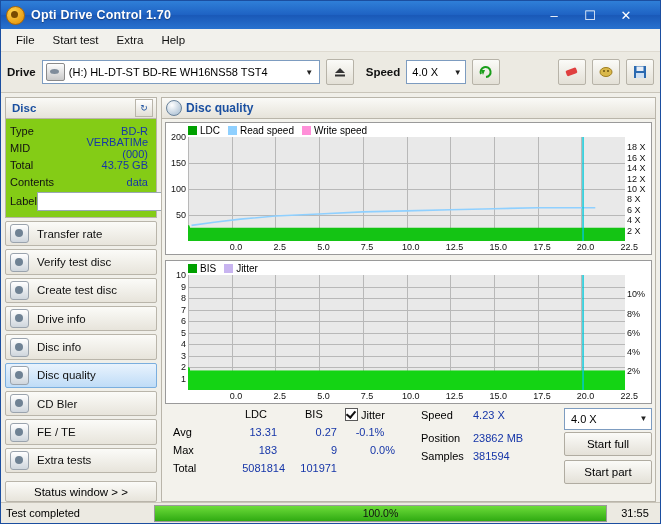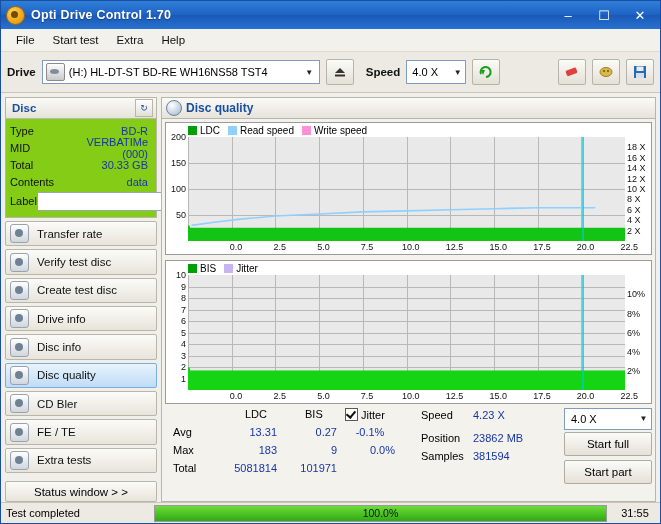--- a/index.html
+++ b/index.html
@@ -1,19 +1,19 @@
 <!DOCTYPE html>
 <html><head>
 <meta charset="utf-8">
 <style>
   html,body{margin:0;padding:0;}
   body{width:661px;height:524px;font-family:"Liberation Sans",sans-serif;font-size:11px;background:#d6d2c8;overflow:hidden;}
   .window{width:661px;height:524px;box-sizing:border-box;border:1px solid #1b4ea0;background:#f0efe9;display:flex;flex-direction:column;}
   
-  .titlebar{height:28px;background:linear-gradient(to bottom,#2f7fd8 0%,#1f63c4 48%,#1a59b8 52%,#2872cf 100%);display:flex;align-items:center;padding:0 2px 0 5px;color:#fff;}
+  .titlebar{height:28px;background:linear-gradient(to bottom,#2f7fd8 0%,#1f63c4 48%,#1a59b8 52%,#2872cf 100%);display:flex;align-items:center;padding:0 16px 0 5px;color:#fff;}
   .titlebar .appicon{width:17px;height:17px;border-radius:50%;background:radial-gradient(circle at 35% 30%,#ffd34d,#e08a00);border:1px solid #b06800;margin-right:6px;position:relative;}
   .titlebar .appicon:after{content:"";position:absolute;left:4px;top:4px;width:7px;height:7px;border-radius:50%;background:#7a4a00;}
   .titlebar .title{font-size:12.5px;font-weight:bold;flex:1;letter-spacing:0.2px;text-shadow:0 1px 1px rgba(0,0,0,.35);}
   .wbtn{width:36px;height:22px;display:flex;align-items:center;justify-content:center;color:#fff;font-size:13px;}
   
   .menubar{height:22px;background:#f2f1ec;display:flex;align-items:center;padding-left:6px;border-bottom:1px solid #dedad0;}
   .menubar div{padding:2px 9px;font-size:11.5px;color:#111;}
   
   .drivebar{height:40px;background:#eceae2;border-bottom:1px solid #c9c5ba;display:flex;align-items:center;padding:0 6px;gap:6px;}
   .lbl{font-size:11.5px;font-weight:bold;color:#111;}
@@ -155,21 +155,21 @@
           <div class="drow">
             <div class="k">Type</div>
             <div class="v">BD-R</div>
           </div>
           <div class="drow">
             <div class="k">MID</div>
             <div class="v">VERBATIMe (000)</div>
           </div>
           <div class="drow">
             <div class="k">Total</div>
-            <div class="v">30.33 GB</div>
+            <div class="v">43.75 GB</div>
           </div>
           <div class="drow">
             <div class="k">Contents</div>
             <div class="v">data</div>
           </div>
           <div class="drow" style="height:22px">
             <div class="k">Label</div>
             <input class="labelinput" value="" style="">
             <div class="globe"></div>
           </div>
@@ -891,21 +891,21 @@
 
             <div class="st" style="left:8px;top:18px;">Avg</div>
             <div class="st blue" style="left:72px;top:18px;width:40px;text-align:right;">13.31</div>
             <div class="st blue" style="left:132px;top:18px;width:40px;text-align:right;">0.27</div>
 
             <div class="st" style="left:8px;top:36px;">Max</div>
             <div class="st blue" style="left:72px;top:36px;width:40px;text-align:right;">183</div>
             <div class="st blue" style="left:132px;top:36px;width:40px;text-align:right;">9</div>
 
             <div class="st" style="left:8px;top:54px;">Total</div>
-            <div class="st blue" style="left:52px;top:54px;width:60px;text-align:right;">5081814</div>
+            <div class="st blue" style="left:60px;top:54px;width:60px;text-align:right;">5081814</div>
             <div class="st blue" style="left:116px;top:54px;width:56px;text-align:right;">101971</div>
 
             <div class="st" style="left:180px;top:0;"><span class="cb"></span> <span>Jitter</span></div>
             <div class="st blue" style="left:180px;top:18px;width:50px;text-align:center;">-0.1%</div>
             <div class="st blue" style="left:180px;top:36px;width:50px;text-align:right;">0.0%</div>
           </div>
 
           <div class="statcol" style="width:auto;flex:1;">
             <div class="st" style="left:0;top:1px;">Speed</div>
             <div class="st blue" style="left:52px;top:1px;">4.23 X</div>

